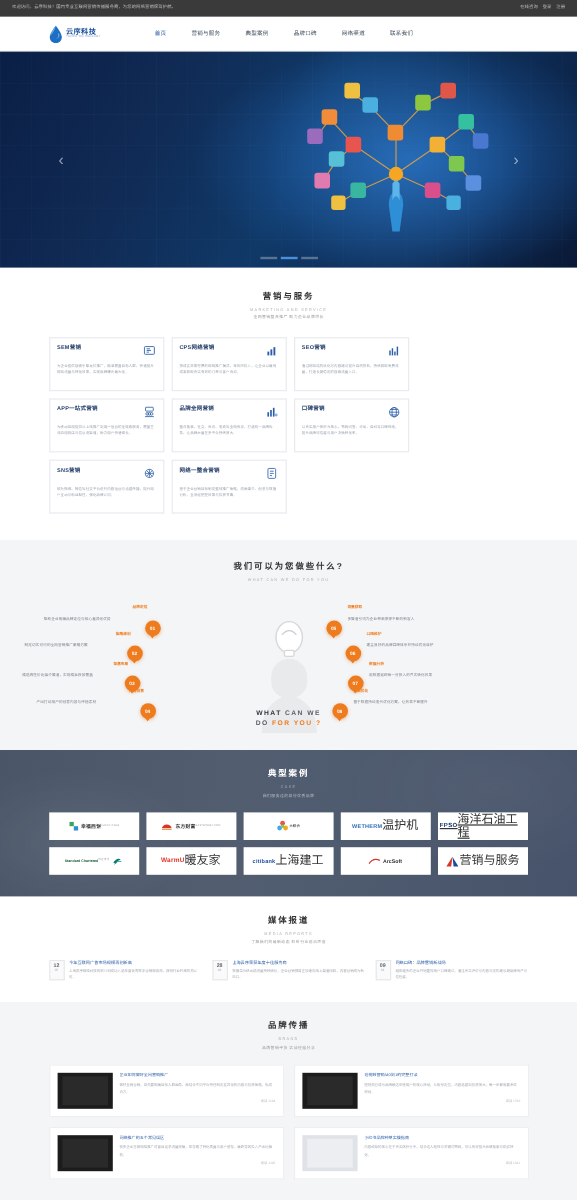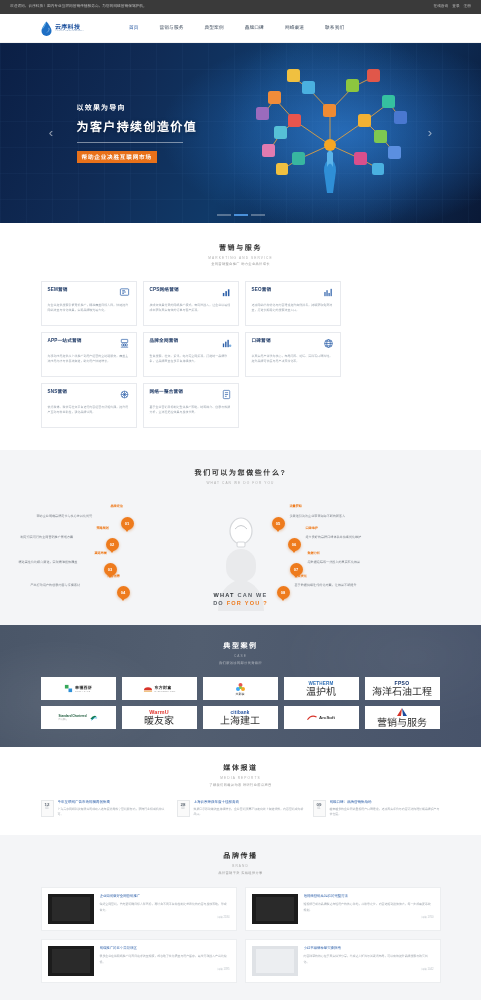--- a/index.html
+++ b/index.html
@@ -151,21 +151,21 @@
   .cases-inner { position:relative; z-index:2; }
   .logo-grid { display:flex; flex-wrap:wrap; gap:6px; margin-top:12px; }
   .logo-cell {
     width:75px; height:23px; background:#fff; display:flex; align-items:center;
     justify-content:center; cursor:pointer; overflow:hidden; padding:2px;
   }
   .logo-cell svg { display:block; }
   .brandtxt { display:flex; align-items:center; gap:2px; }
   .brandtxt .bcn { font-size:4px; font-weight:bold; color:#333; letter-spacing:.2px; }
   .brandtxt .ben { font-size:2.1px; color:#999; letter-spacing:.2px; }
-  .bstack { display:flex; flex-direction:column; line-height:1.1;justify-content:center; }
+  .bstack { display:flex; flex-direction:row; line-height:1.1;justify-content:center; }
 
   
   .media { background:#fff; padding:16px 0 18px; }
   .media-list { display:flex; gap:9px; margin-top:12px; }
   .media-item { width:127px; display:flex; gap:4px; cursor:pointer; }
   .media-date {
     width:13px; flex:none; text-align:center; border:1px solid #e6e8ea; background:#fafafa;
     padding:2px 0;
   }
   .media-date .d { font-size:4.4px; color:#5c6672; font-weight:bold; line-height:1.1; }
@@ -231,26 +231,20 @@
       <span class="nav-item">品牌口碑</span>
       <span class="nav-item">网络渠道</span>
       <span class="nav-item">联系我们</span>
     </div>
   </div>
 
   <div class="hero">
     <div class="hero-grid"></div>
     <div class="hero-glow"></div>
     <div class="hero-inner">
-      <div class="hero-copy">
-        <div class="hero-l1">以效果为导向</div>
-        <div class="hero-l2">为客户持续创造价值</div>
-        <div class="hero-rule"></div>
-        <div class="hero-l3">帮助企业决胜互联网市场</div>
-      </div>
       <div class="hero-art">
         <svg viewBox="0 0 190 150" width="190" height="150">
           <g stroke="#e8a33d" stroke-width="1" fill="none" opacity=".85">
             <path d="M95 112 L95 86 M95 86 L60 62 M95 86 L130 62 M95 86 L95 52
                      M60 62 L40 40 M60 62 L46 74 M130 62 L154 44 M130 62 L146 78
                      M95 52 L74 30 M95 52 L118 28 M74 30 L58 18 M118 28 L138 18
                      M40 40 L28 56 M154 44 L166 60 M46 74 L34 92 M146 78 L160 94
                      M95 86 L64 100 M95 86 L126 100 M64 100 L48 110 M126 100 L144 110"></path>
           </g>
           <g>
@@ -544,21 +538,21 @@
         </div>
 
         <div class="logo-cell">
           <div class="bstack" style="align-items:center;">
             <span style="font-size:4.6px;font-weight:bold;color:#2f6fb5;letter-spacing:.2px;">WETHERM</span>
             <span class="ben">温护机</span>
           </div>
         </div>
 
         <div class="logo-cell">
-          <div class="bstack" style="align-items:center;">
+          <div class="bstack" style="align-items:center;text-decoration:underline;">
             <span style="font-size:5px;font-weight:bold;color:#13326b;letter-spacing:.3px;">FPSO</span>
             <span class="ben">海洋石油工程</span>
           </div>
         </div>
 
         <div class="logo-cell">
           <div class="brandtxt">
             <span class="bstack">
               <span style="font-size:3px;font-weight:bold;color:#1b5a3a;">Standard Chartered</span>
               <span class="ben">渣打银行</span>

